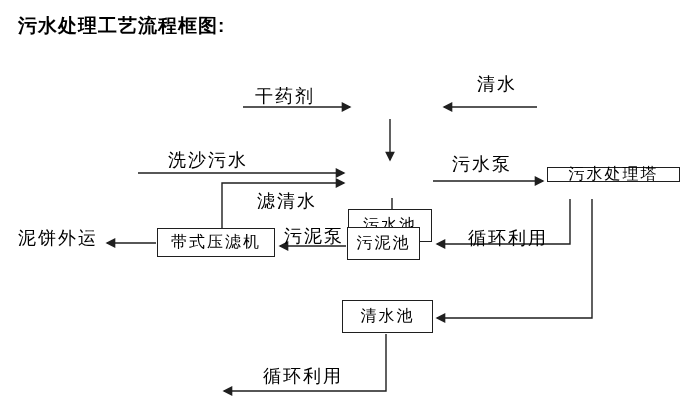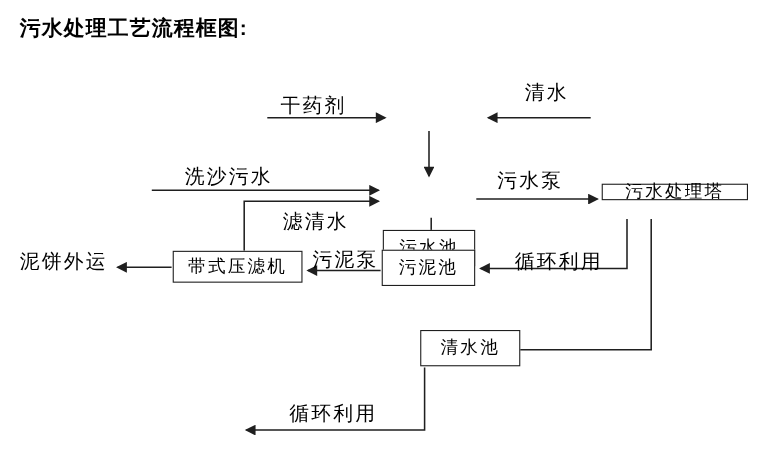--- a/index.html
+++ b/index.html
@@ -53,23 +53,23 @@
   .edge-label {
     position: absolute;
     font-size: 18px;
     color: #000000;
     letter-spacing: 2px;
     white-space: nowrap;
   }
   .n-dosing   { left: 355px; top:  90px; width:  83px; height: 29px; }
   .n-sewage   { left: 348px; top: 164px; width:  84px; height: 33px; margin-top: 45px; }
   .n-tower    { left: 547px; top: 167px; width: 133px; height: 15px; }
-  .n-sludge   { left: 347px; top: 227px; width:  85px; height: 33px; }
+  .n-sludge   { left: 347px; top: 227px; width:  73px; height: 33px; }
   .n-press    { left: 157px; top: 228px; width: 118px; height: 29px; }
-  .n-clean    { left: 342px; top: 300px; width:  91px; height: 33px; margin-left: 40px; }
+  .n-clean    { left: 342px; top: 300px; width:  91px; height: 33px; }
   .l-dry      { left: 255px; top:  84px; }
   .l-water    { left: 477px; top:  72px; }
   .l-sand     { left: 168px; top: 148px; }
   .l-filtered { left: 257px; top: 189px; }
   .l-swpump   { left: 452px; top: 152px; }
   .l-bottom   { left: 468px; top: 226px; }
   .l-slpump   { left: 284px; top: 224px; }
   .l-mudcake  { left:  18px; top: 226px; }
   .l-recycle  { left: 263px; top: 364px; }
 </style>

